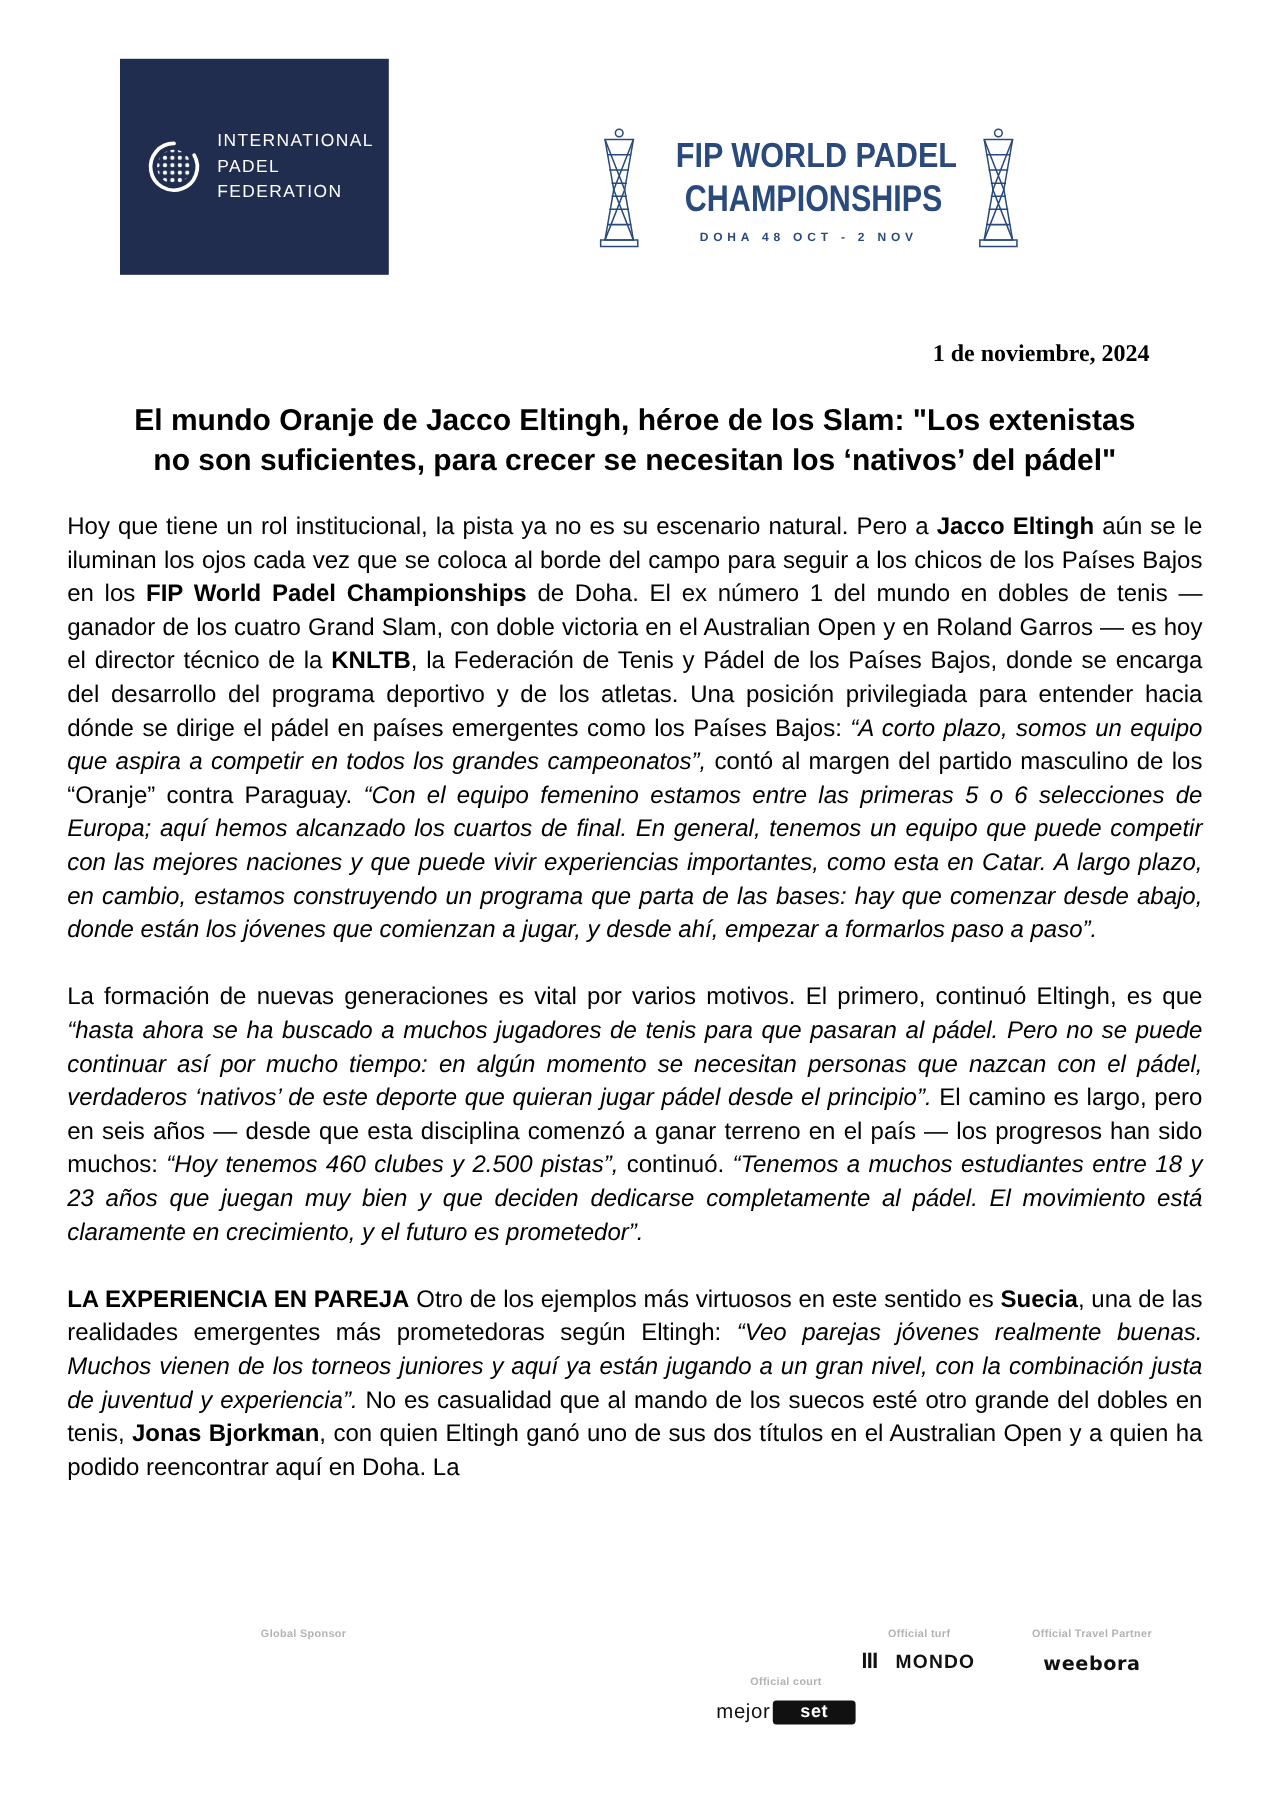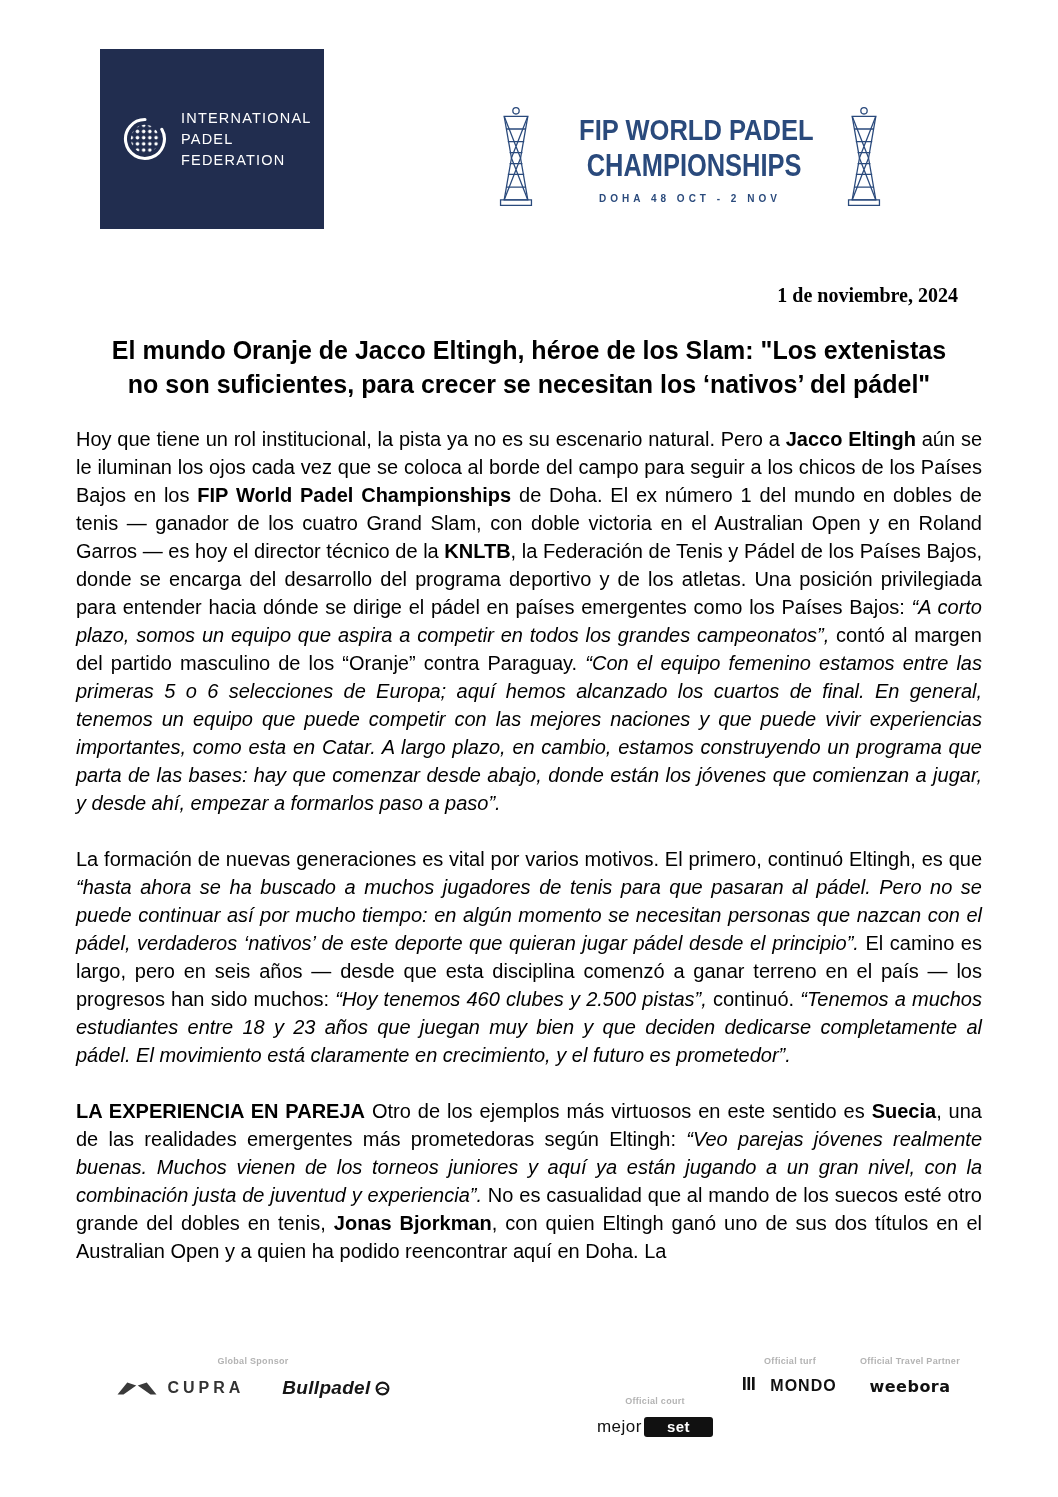--- a/index.html
+++ b/index.html
@@ -29,21 +29,21 @@
     background:var(--ipf-navy);
     display:flex;align-items:center;
     box-sizing:border-box;padding-left:22px;gap:13px;
   }
   .ipf-icon{width:46px;height:46px;flex:none;}
   .ipf-text{
     color:#ffffff;font-size:14.5px;letter-spacing:1.2px;
     line-height:21px;font-weight:400;
   }
   .fip-logo{
-    display:flex;align-items:center;gap:28px;
+    display:flex;align-items:center;gap:12px;
     margin-left:172px;margin-top:40px;
     color:var(--fip-navy);
   }
   .trophy{width:40px;height:112px;color:var(--fip-navy);flex:none;}
   .fip-text{width:252px;text-align:center;}
   .fip-line1{font-size:29px;font-weight:700;white-space:nowrap;transform:scaleX(0.88);}
   .fip-line2{font-size:31px;font-weight:700;white-space:nowrap;transform:scaleX(0.82);margin-top:1px;}
   .fip-line3{
     font-family:"Liberation Serif",serif;font-style:italic;font-weight:700;
     font-size:27px;margin-top:3px;letter-spacing:1px;white-space:nowrap;
@@ -53,38 +53,38 @@
   
   .dateline{
     margin:54px 100px 0;text-align:right;
     font-family:"Liberation Serif",serif;font-weight:700;font-size:20px;
   }
   .title{
     margin:26px 100px 0;text-align:center;
     font-size:25px;line-height:34px;font-weight:700;
   }
   .body{
-    margin:24px 76px 0;
+    margin:24px 56px 0;
     font-size:20px;line-height:28px;text-align:justify;
   }
   .body p{margin:0 0 28px 0;}
   .b{font-weight:700;}
   .i{font-style:italic;}
 
   
   .footer{position:absolute;left:0;top:1356px;width:884px;height:90px;}
   .sponsor-group{position:absolute;text-align:center;}
   .group-label{
     font-size:9px;font-weight:600;color:var(--label-gray);
     margin-bottom:11px;letter-spacing:0.3px;
   }
   .logo-row{display:flex;align-items:center;justify-content:center;gap:38px;}
   .g1{left:100px;width:306px;}
   .g2{left:600px;width:110px;margin-top:40px;}
-  .g3{left:738px;width:104px;}
+  .g3{left:714px;width:104px;}
   .g4{left:848px;width:124px;}
 
   .cupra{display:flex;align-items:center;gap:9px;}
   .cupra-emblem{width:42px;height:15px;}
   .cupra-word{font-size:16px;font-weight:600;letter-spacing:4px;color:#333333;}
 
   .bullpadel{display:flex;align-items:center;gap:4px;}
   .bullpadel-word{
     font-size:19px;font-weight:700;font-style:italic;color:#151515;letter-spacing:0.3px;
   }
@@ -163,38 +163,20 @@
   <div class="body">
     <p><span>Hoy que tiene un rol institucional, la pista ya no es su escenario natural. Pero a </span><span class="b">Jacco Eltingh</span><span> aún se le iluminan los ojos cada vez que se coloca al borde del campo para seguir a los chicos de los Países Bajos en los </span><span class="b">FIP World Padel Championships</span><span> de Doha. El ex número 1 del mundo en dobles de tenis — ganador de los cuatro Grand Slam, con doble victoria en el Australian Open y en Roland Garros — es hoy el director técnico de la </span><span class="b">KNLTB</span><span>, la Federación de Tenis y Pádel de los Países Bajos, donde se encarga del desarrollo del programa deportivo y de los atletas. Una posición privilegiada para entender hacia dónde se dirige el pádel en países emergentes como los Países Bajos: </span><span class="i">“A corto plazo, somos un equipo que aspira a competir en todos los grandes campeonatos”,</span><span> contó al margen del partido masculino de los “Oranje” contra Paraguay. </span><span class="i">“Con el equipo femenino estamos entre las primeras 5 o 6 selecciones de Europa; aquí hemos alcanzado los cuartos de final. En general, tenemos un equipo que puede competir con las mejores naciones y que puede vivir experiencias importantes, como esta en Catar. A largo plazo, en cambio, estamos construyendo un programa que parta de las bases: hay que comenzar desde abajo, donde están los jóvenes que comienzan a jugar, y desde ahí, empezar a formarlos paso a paso”.</span></p>
     <p><span>La formación de nuevas generaciones es vital por varios motivos. El primero, continuó Eltingh, es que </span><span class="i">“hasta ahora se ha buscado a muchos jugadores de tenis para que pasaran al pádel. Pero no se puede continuar así por mucho tiempo: en algún momento se necesitan personas que nazcan con el pádel, verdaderos ‘nativos’ de este deporte que quieran jugar pádel desde el principio”.</span><span> El camino es largo, pero en seis años — desde que esta disciplina comenzó a ganar terreno en el país — los progresos han sido muchos: </span><span class="i">“Hoy tenemos 460 clubes y 2.500 pistas”,</span><span> continuó. </span><span class="i">“Tenemos a muchos estudiantes entre 18 y 23 años que juegan muy bien y que deciden dedicarse completamente al pádel. El movimiento está claramente en crecimiento, y el futuro es prometedor”.</span></p>
     <p><span class="b">LA EXPERIENCIA EN PAREJA</span><span> Otro de los ejemplos más virtuosos en este sentido es </span><span class="b">Suecia</span><span>, una de las realidades emergentes más prometedoras según Eltingh: </span><span class="i">“Veo parejas jóvenes realmente buenas. Muchos vienen de los torneos juniores y aquí ya están jugando a un gran nivel, con la combinación justa de juventud y experiencia”.</span><span> No es casualidad que al mando de los suecos esté otro grande del dobles en tenis, </span><span class="b">Jonas Bjorkman</span><span>, con quien Eltingh ganó uno de sus dos títulos en el Australian Open y a quien ha podido reencontrar aquí en Doha. La</span></p>
   </div>
 
   <footer class="footer">
 
     <div class="sponsor-group g1">
       <div class="group-label">Global Sponsor</div>
-      <div class="logo-row">
-        <span class="cupra">
-          <svg class="cupra-emblem" viewBox="0 0 56 20" aria-hidden="true">
-            <g fill="#3a3a3a">
-              <path d="M2 18 L15 2 L27 6 L10 18 Z"></path>
-              <path d="M54 18 L41 2 L29 6 L46 18 Z"></path>
-            </g>
-          </svg>
-          <span class="cupra-word">CUPRA</span>
-        </span>
-        <span class="bullpadel">
-          <span class="bullpadel-word">Bullpadel</span>
-          <svg class="bp-ball" viewBox="0 0 14 14" aria-hidden="true">
-            <circle cx="7" cy="7" r="5.5" fill="none" stroke="#151515" stroke-width="2"></circle>
-            <path d="M2.5 8.5 Q7 4 11.5 8.5" fill="none" stroke="#151515" stroke-width="1.4"></path>
-          </svg>
-        </span>
-      </div>
     </div>
 
     <div class="sponsor-group g2">
       <div class="group-label">Official court</div>
       <div class="logo-row">
         <span class="mejorset">
           <span class="mejor-word">mejor</span>
           <span class="set-box">set</span>
         </span>
       </div>

